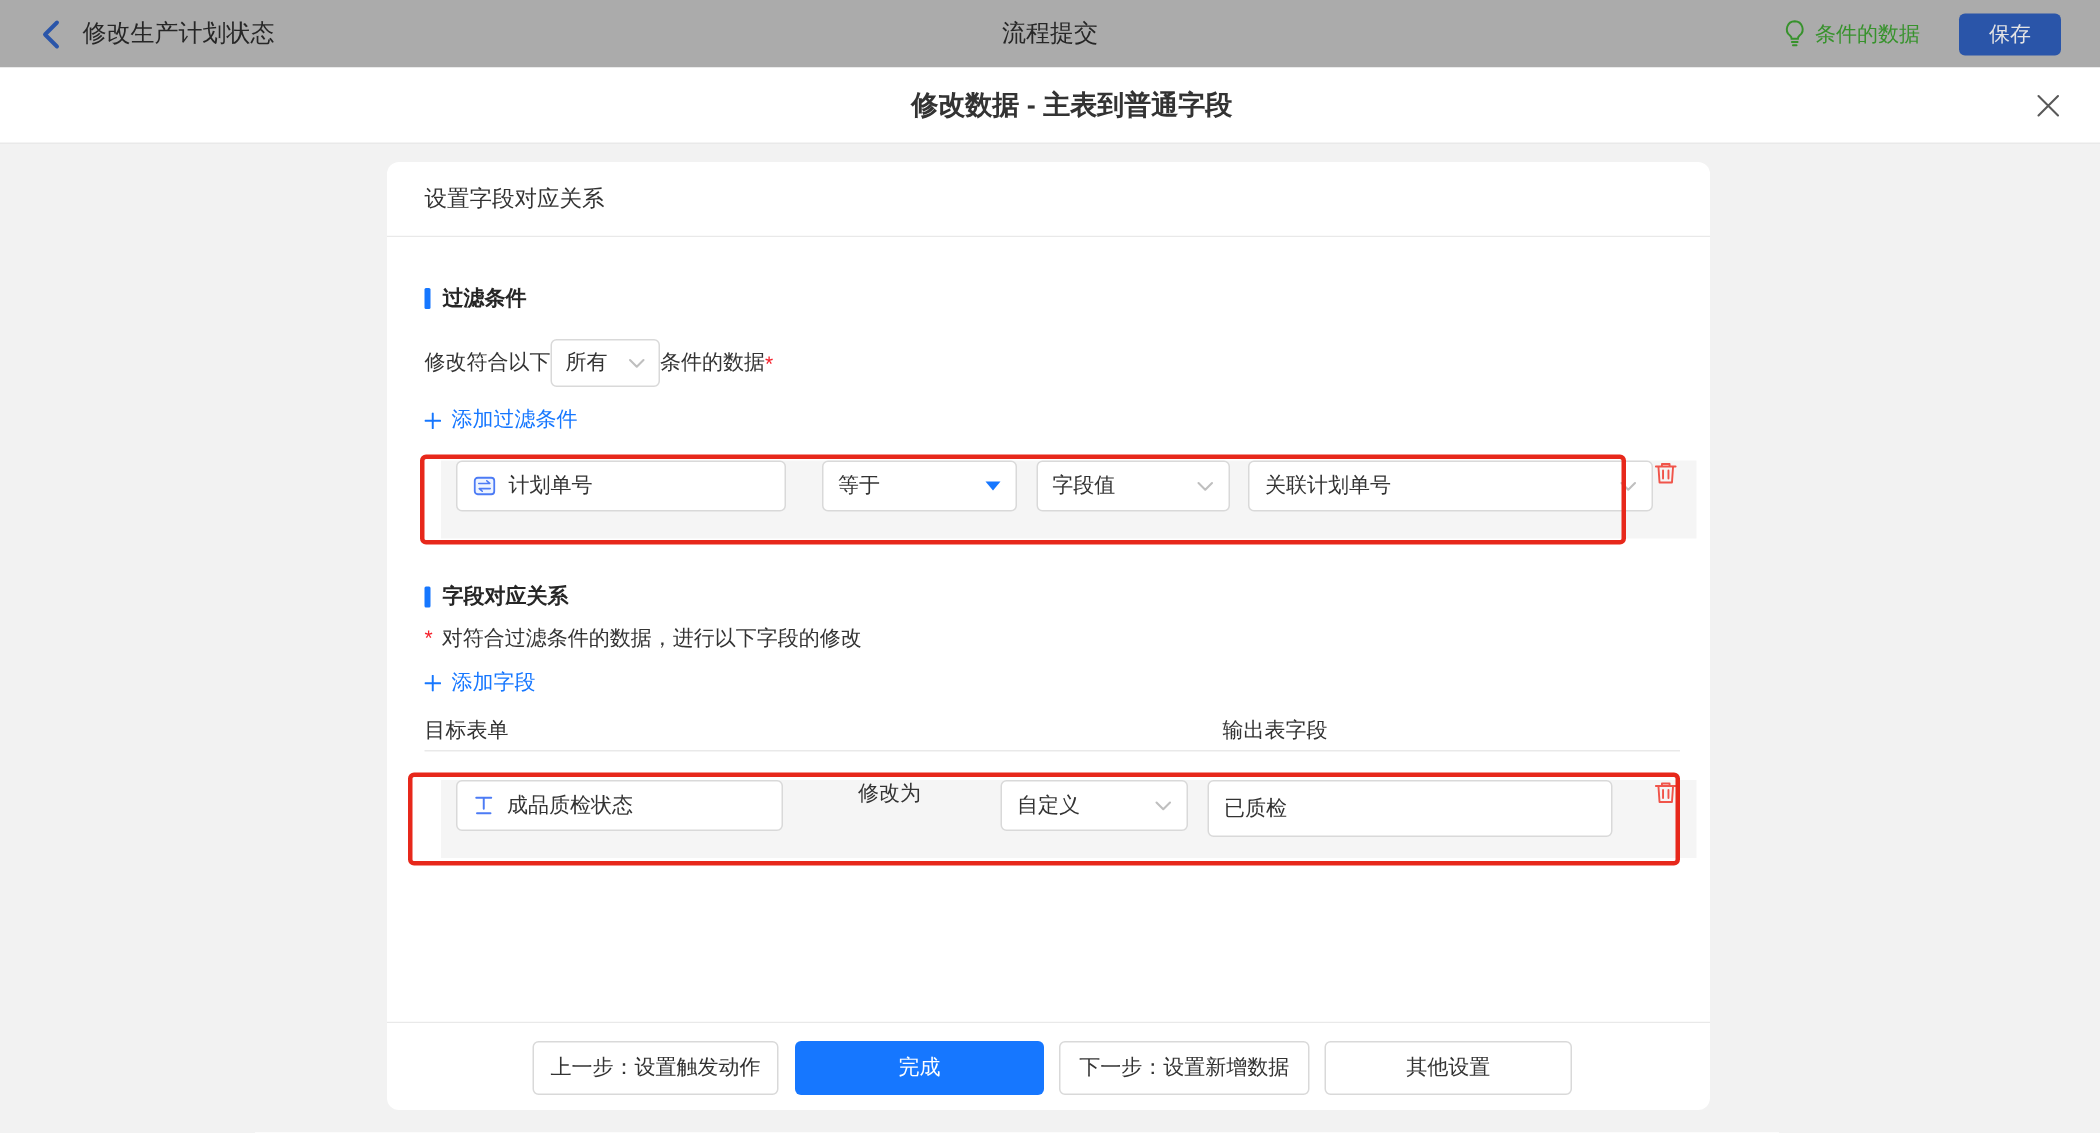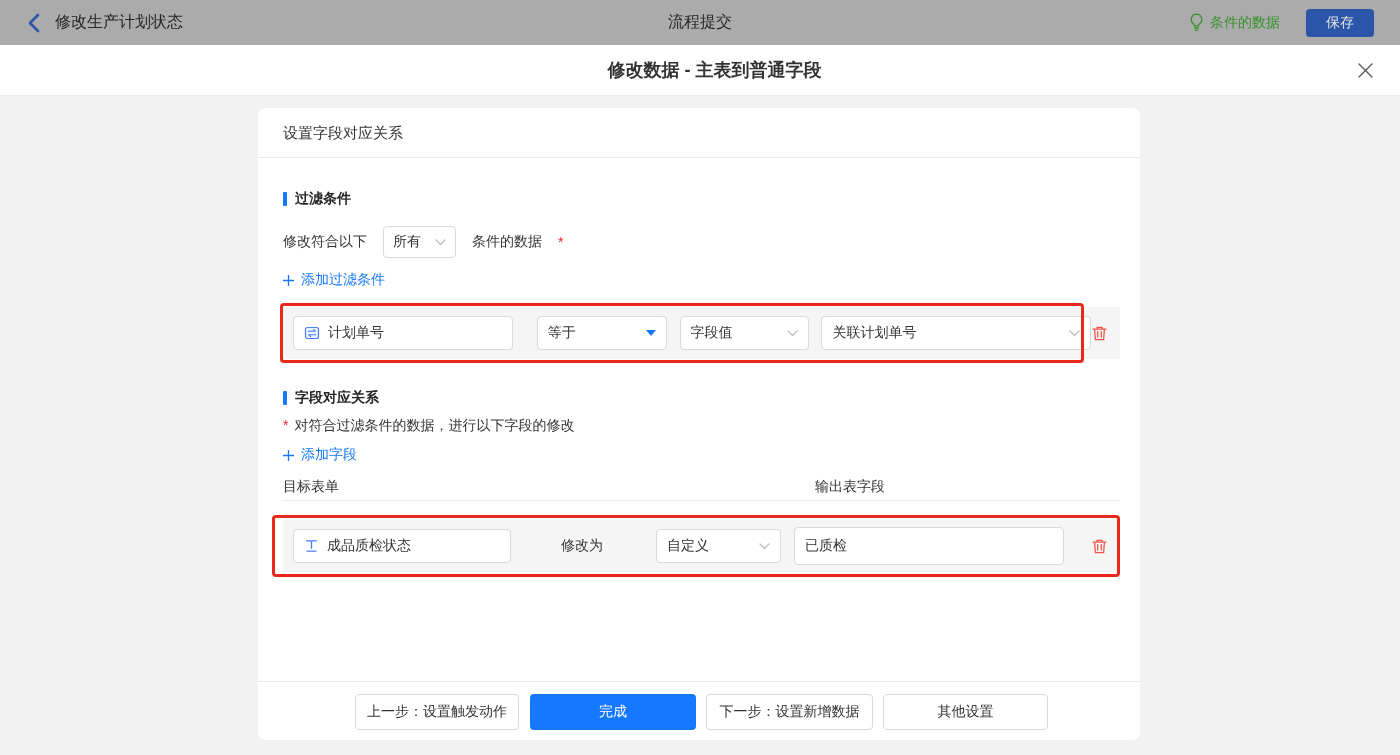--- a/index.html
+++ b/index.html
@@ -61,21 +61,21 @@
   .section-title {
     position: absolute; left: 25px; display: flex; align-items: center; gap: 8px;
     font-size: 14px; font-weight: bold; color: #262626;
   }
   .section-bar { width: 4px; height: 14px; background: #1677ff; border-radius: 1px; }
   .sec-filter { top: 82px; }
   .sec-mapping { top: 281px; }
 
   .match-row {
     position: absolute; top: 118px; left: 25px; height: 32px;
-    display: flex; align-items: center; gap: 16px; font-size: 14px; color: #333;
+    display: flex; align-items: center; gap: 0; font-size: 14px; color: #333;
   }
   .mini-select {
     width: 73px; height: 32px; border: 1px solid #d9d9d9; border-radius: 4px;
     background: #fff; display: flex; align-items: center; justify-content: space-between;
     padding: 0 9px; cursor: pointer;
   }
   .req { color: #f5222d; font-size: 14px; }
 
   .add-link {
     position: absolute; left: 25px; display: flex; align-items: center; gap: 7px;
@@ -89,22 +89,22 @@
     font-size: 14px; color: #333; align-items: baseline;
   }
 
   .cols { position: absolute; top: 370px; left: 0; width: 882px; font-size: 14px; color: #333; }
   .col-target { position: absolute; left: 25px; }
   .col-output { position: absolute; left: 557px; }
   .table-divider { position: absolute; top: 392px; left: 25px; width: 837px; border-top: 1px solid #e9e9e9; }
 
   
   .row-strip {
-    position: absolute; left: 25px; width: 837px; height: 52px;
-    background: #f5f5f5; display: flex; align-items: center;
+    position: absolute; left: 36px; width: 837px; height: 52px;
+    background: #f5f5f5; display: flex; 
   }
   .strip1 { top: 199px; }
   .strip2 { top: 412px; }
   .red-rect {
     position: absolute; border: 3px solid #e7281b; border-radius: 4px;
     pointer-events: none; z-index: 3;
   }
   .red1 { left: 22px; top: 195px; width: 804px; height: 60px; }
   .red2 { left: 14px; top: 407px; width: 848px; height: 62px; }
 

